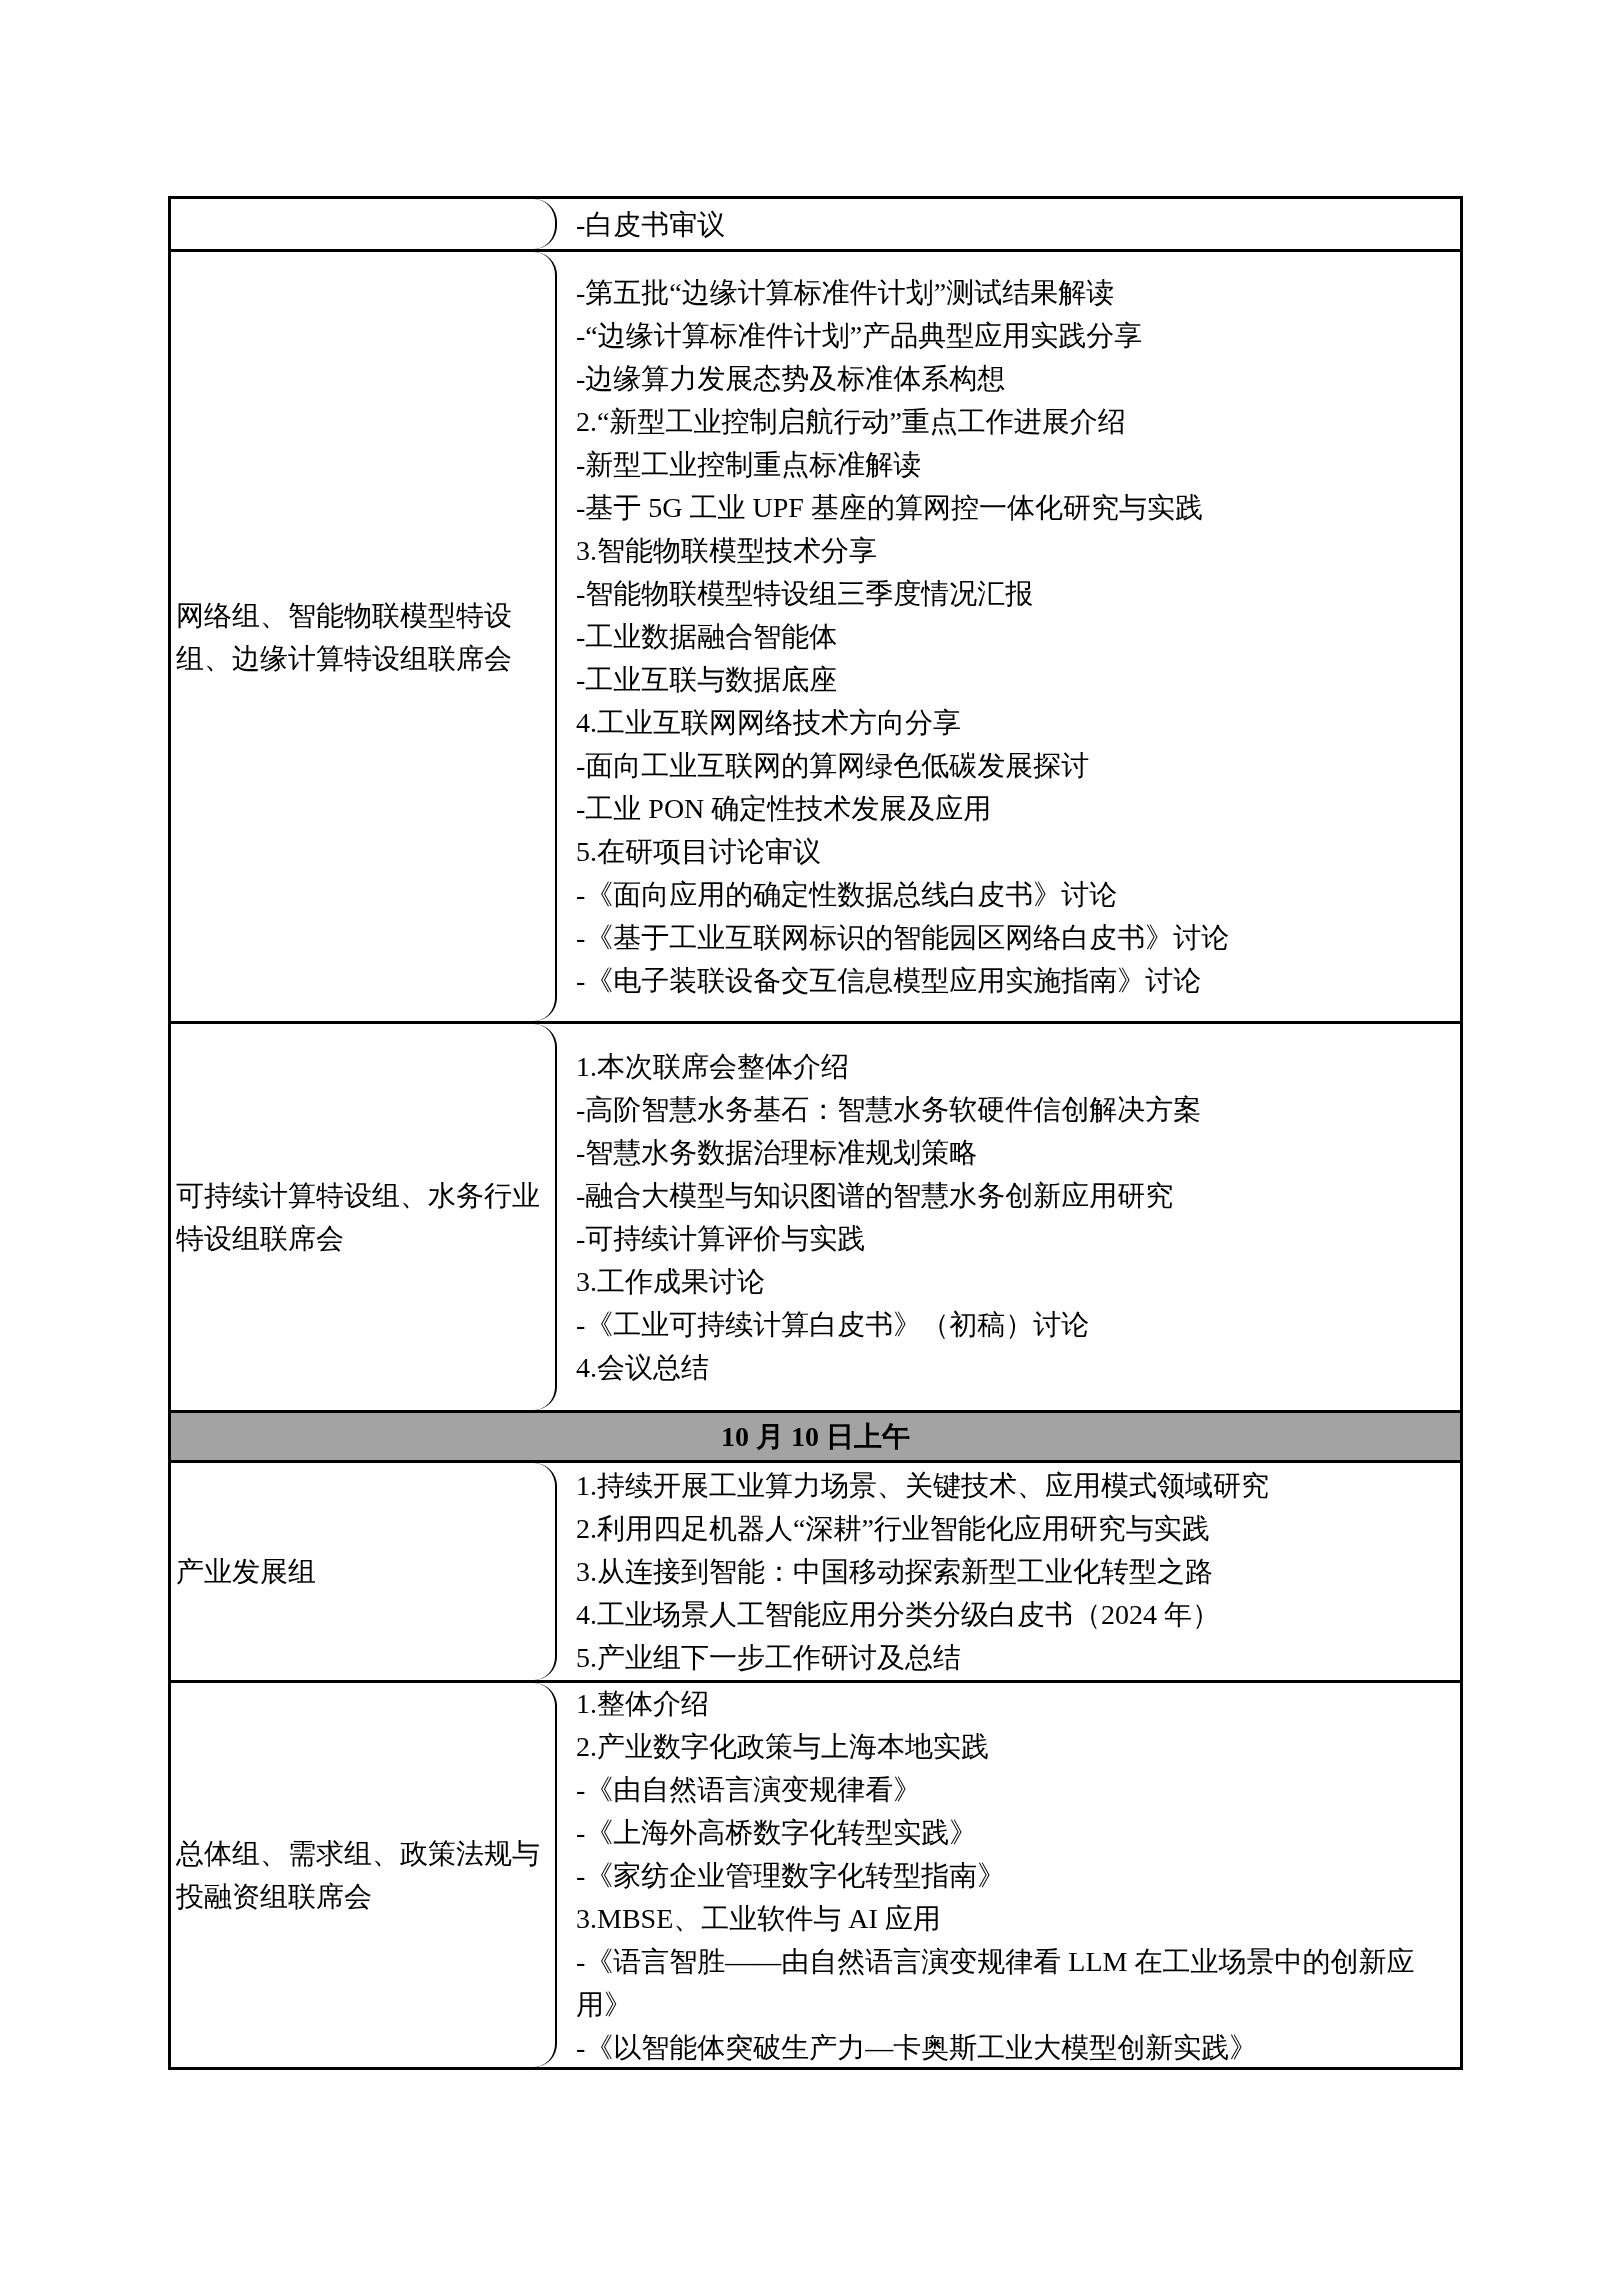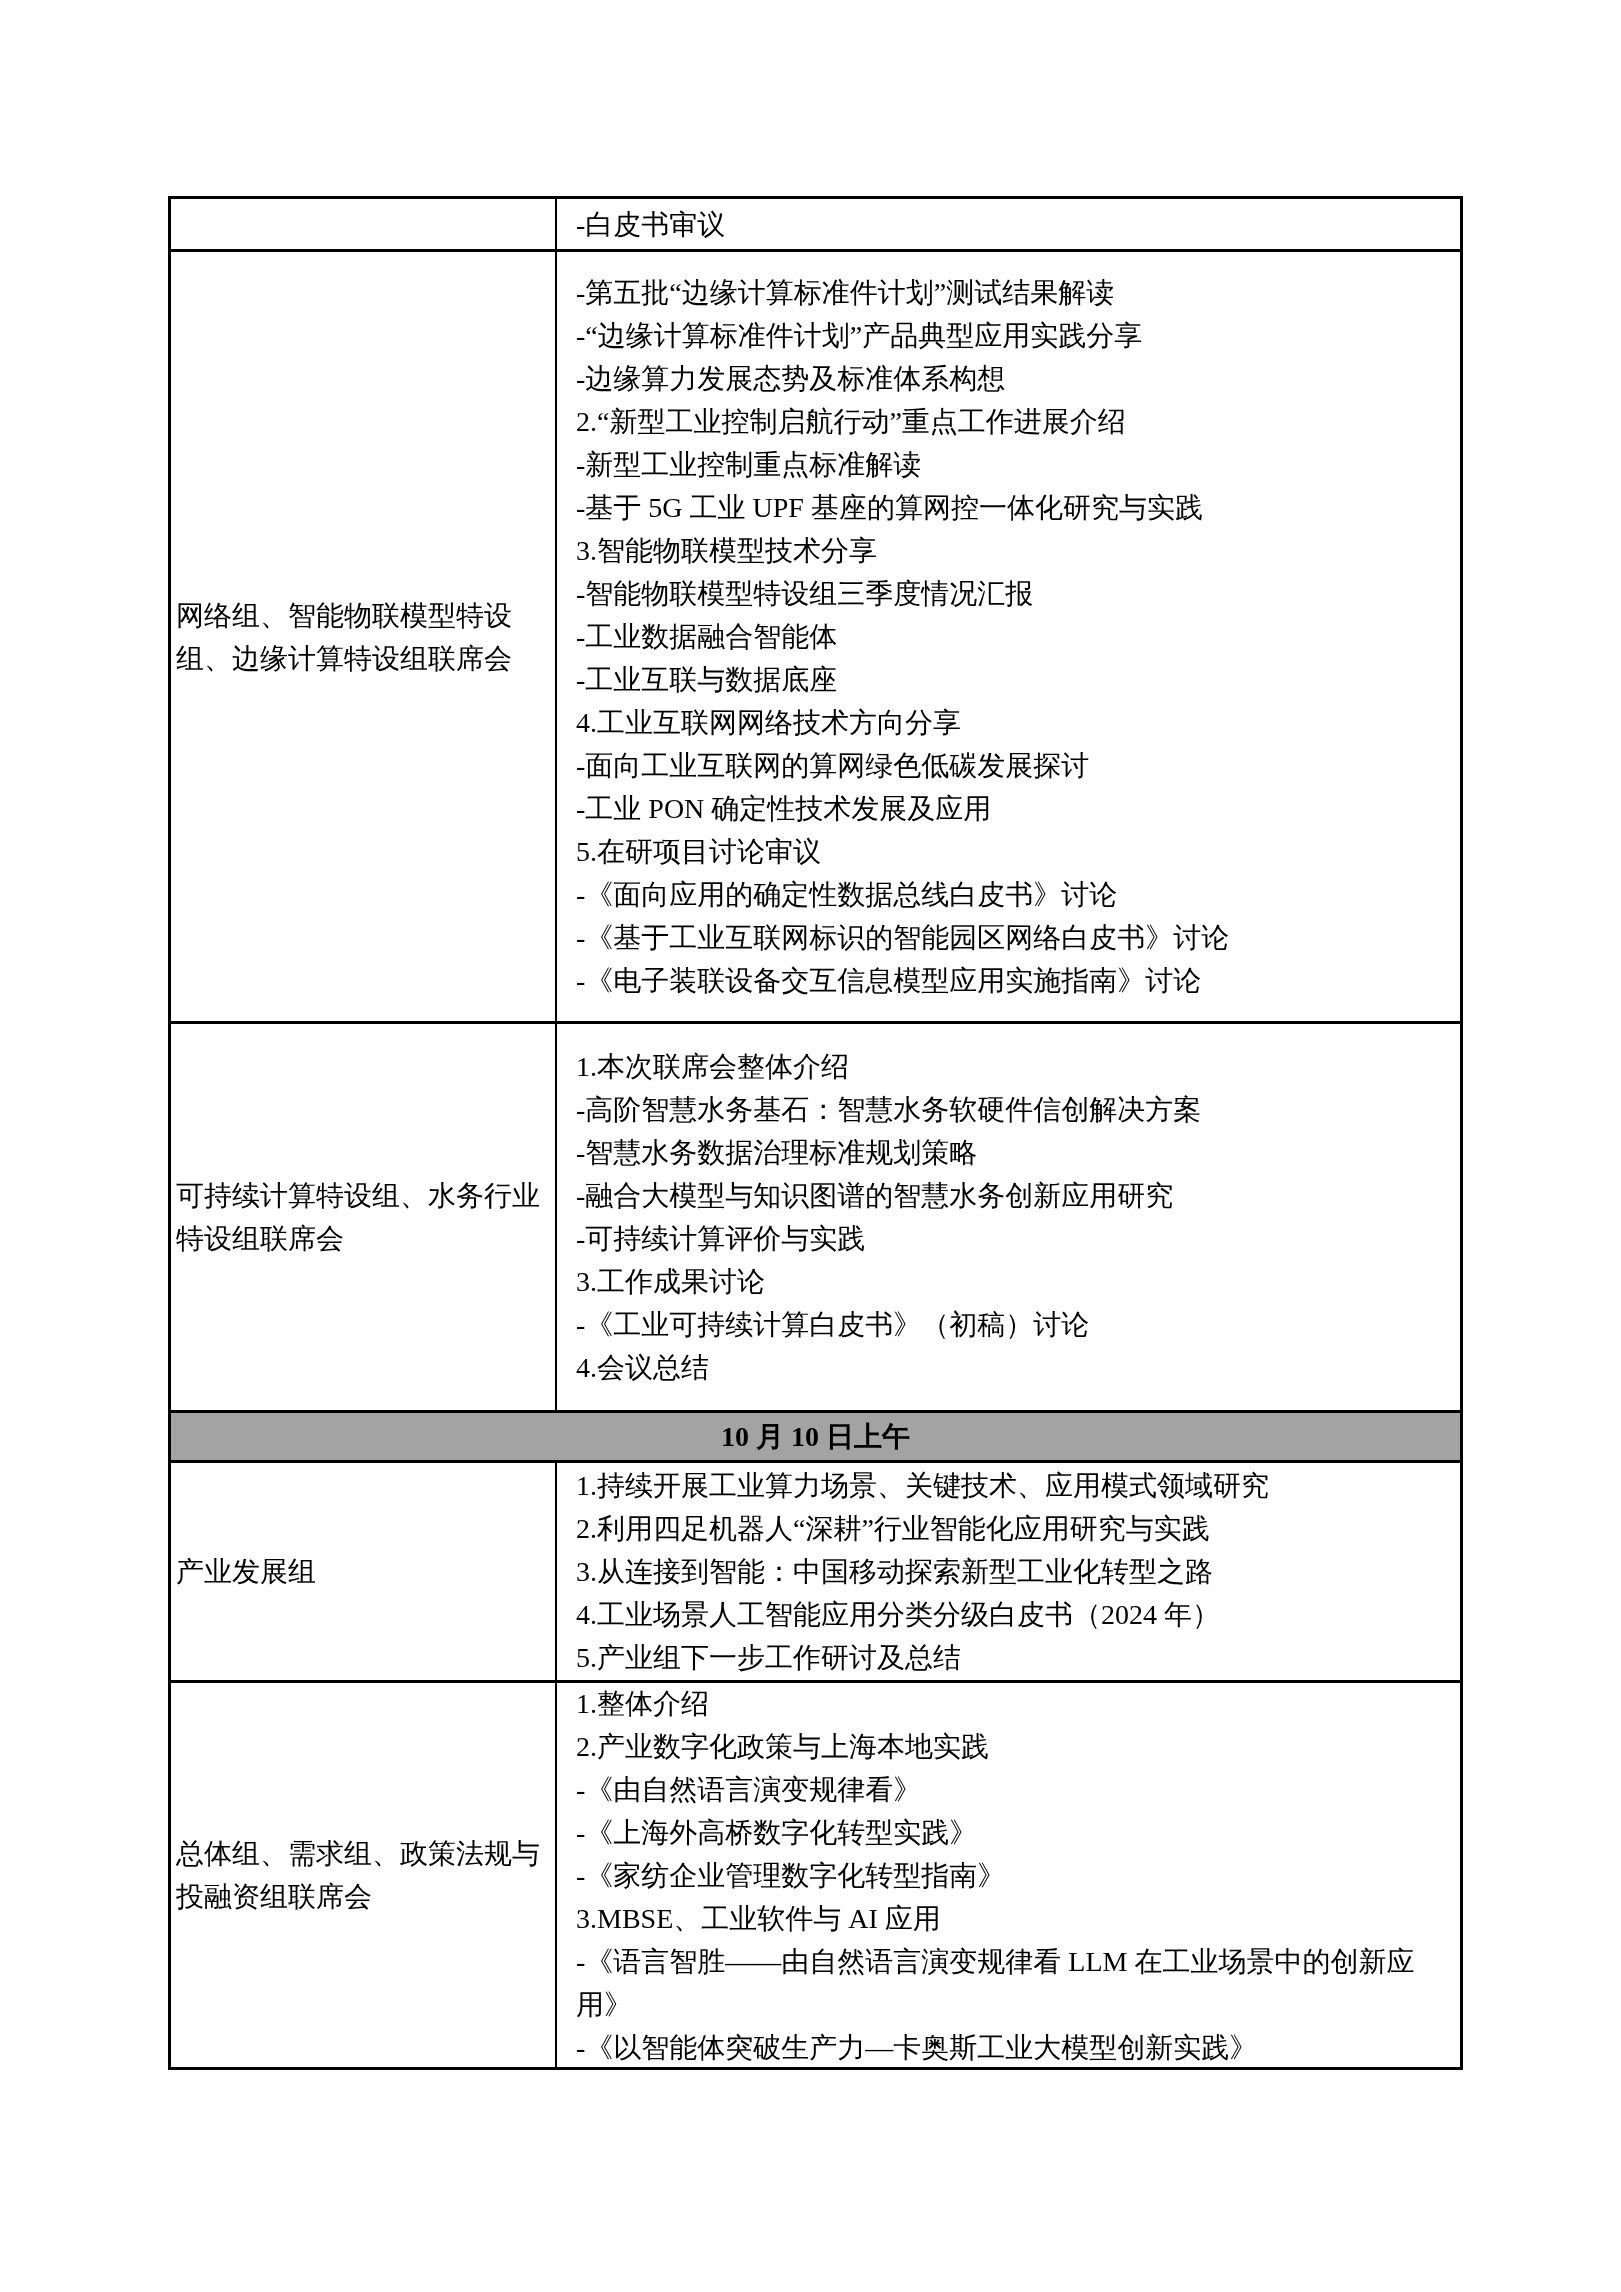--- a/index.html
+++ b/index.html
@@ -46,20 +46,21 @@
     box-sizing: border-box;
     overflow: hidden;
   }
   .cell.group {
     flex: 0 0 386px;
     width: 386px;
     border-right: 2.9px solid #000000;
     display: flex;
     align-items: center;
     padding: 0 4.9px;
+    border-radius: 23px;
   }
   .cell.agenda {
     flex: 1 1 auto;
     display: flex;
     flex-direction: column;
     justify-content: center;
     padding: 0 19px;
   }
   .group-label {
     width: 100%;

